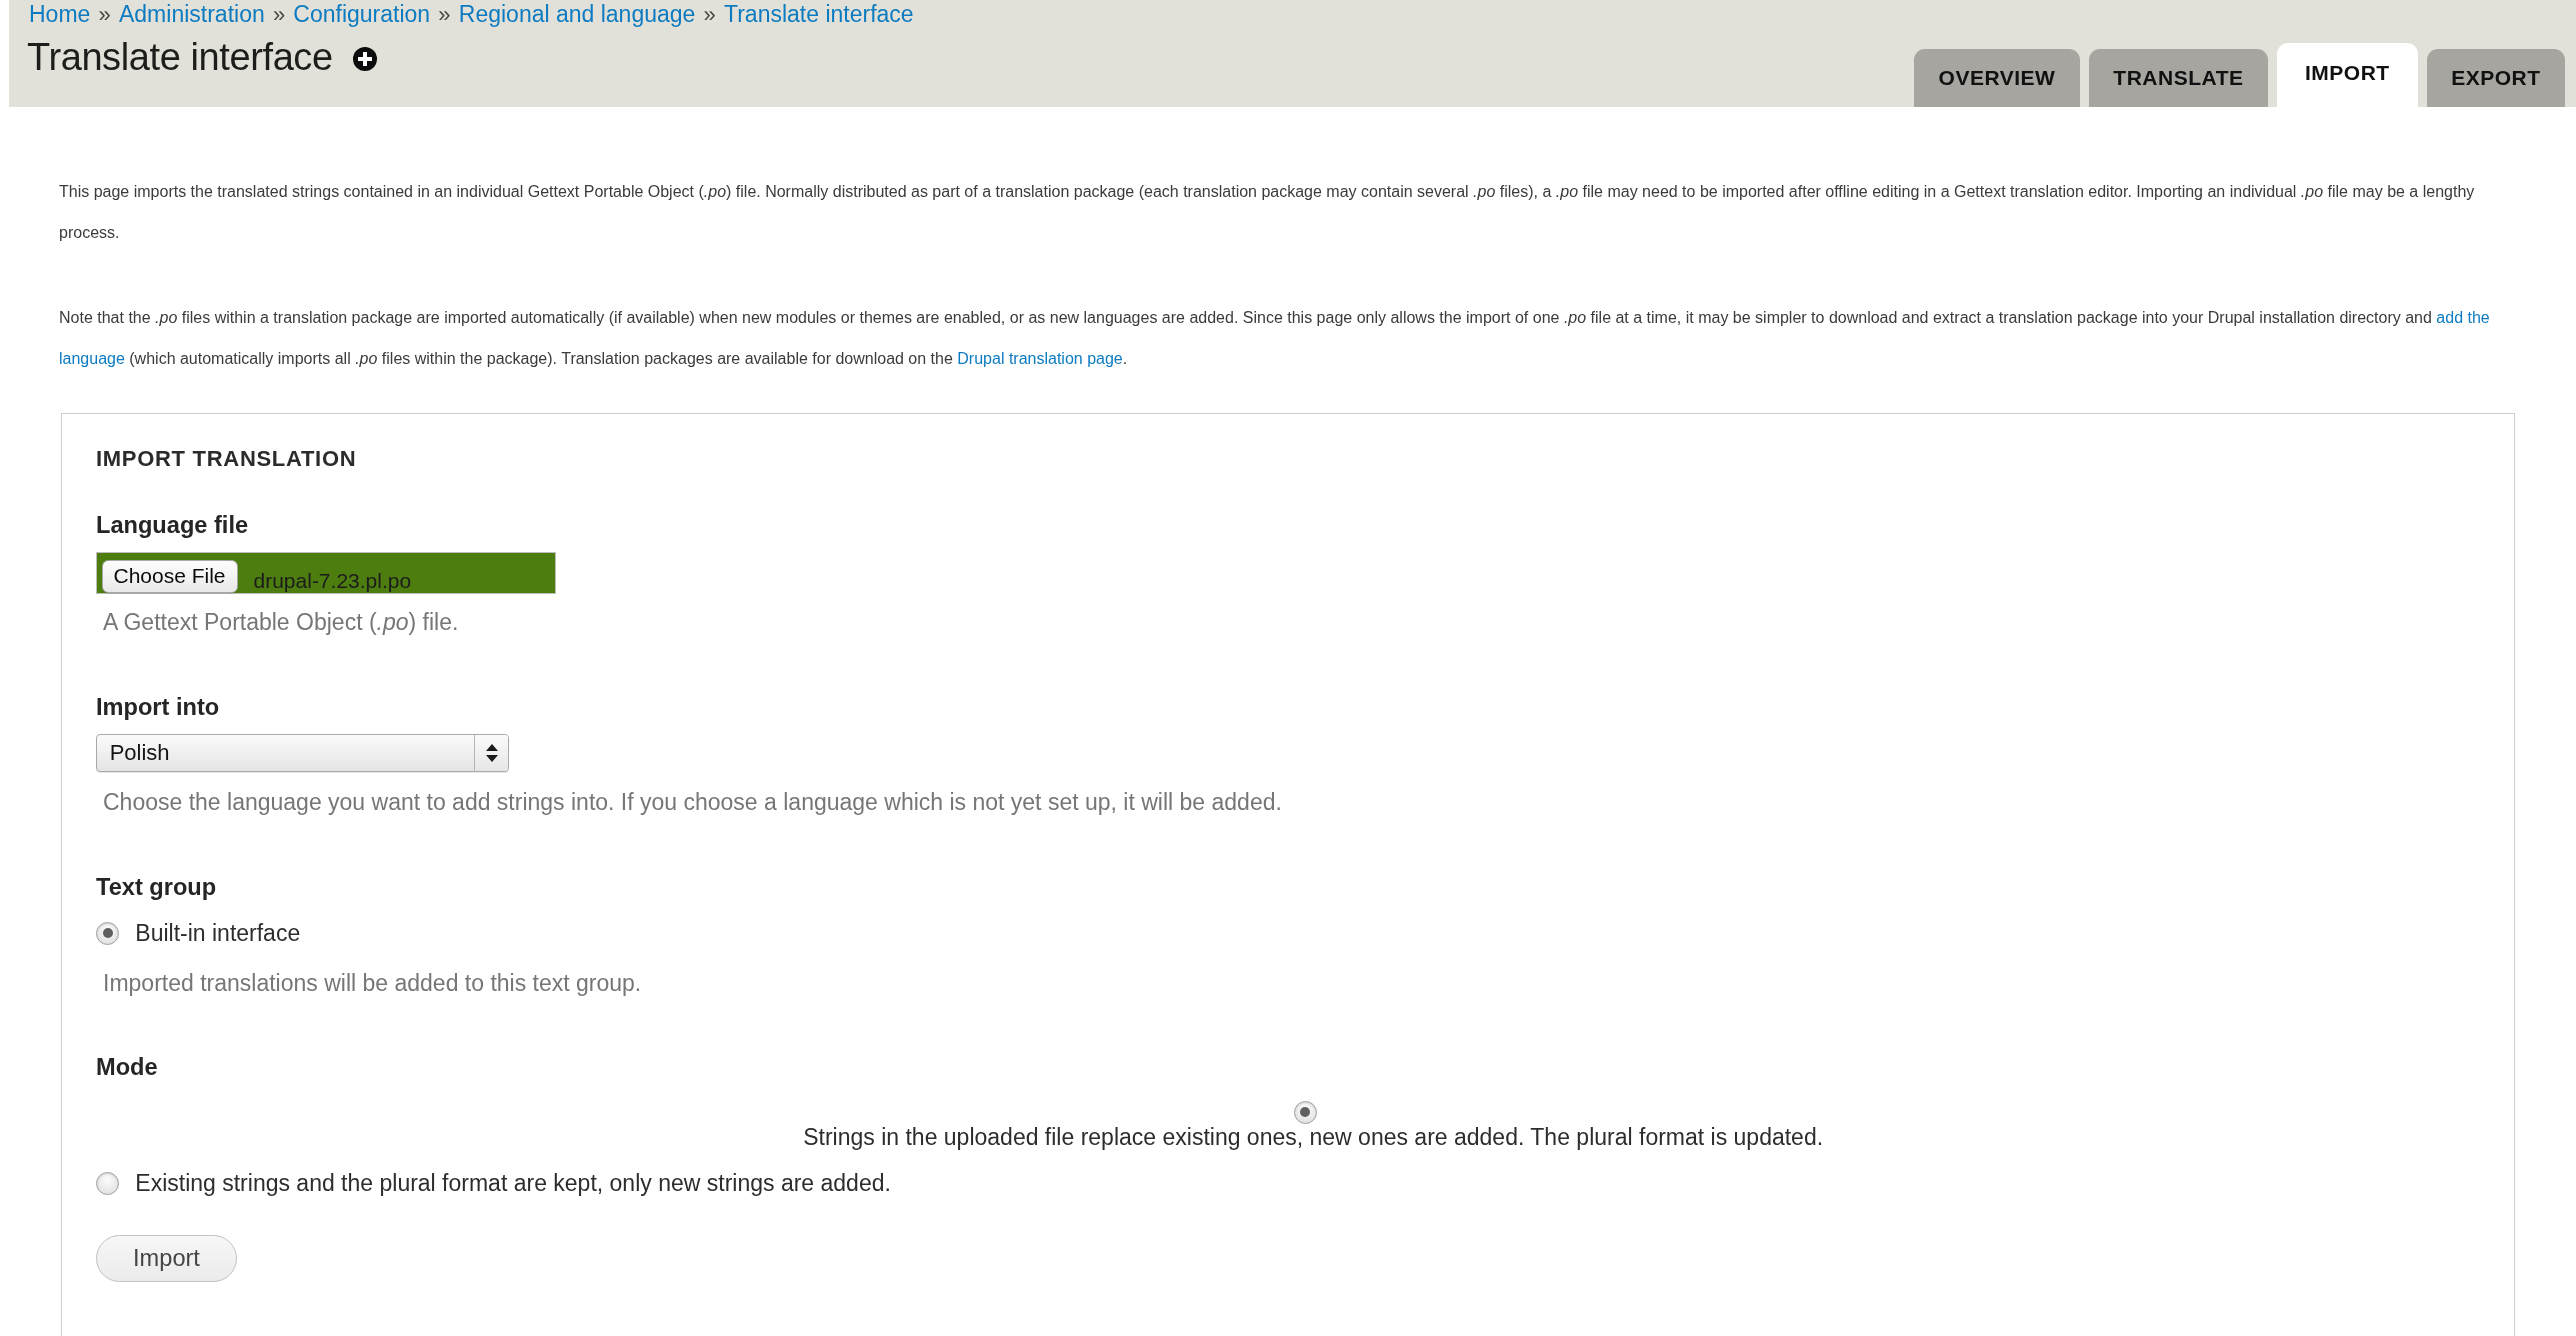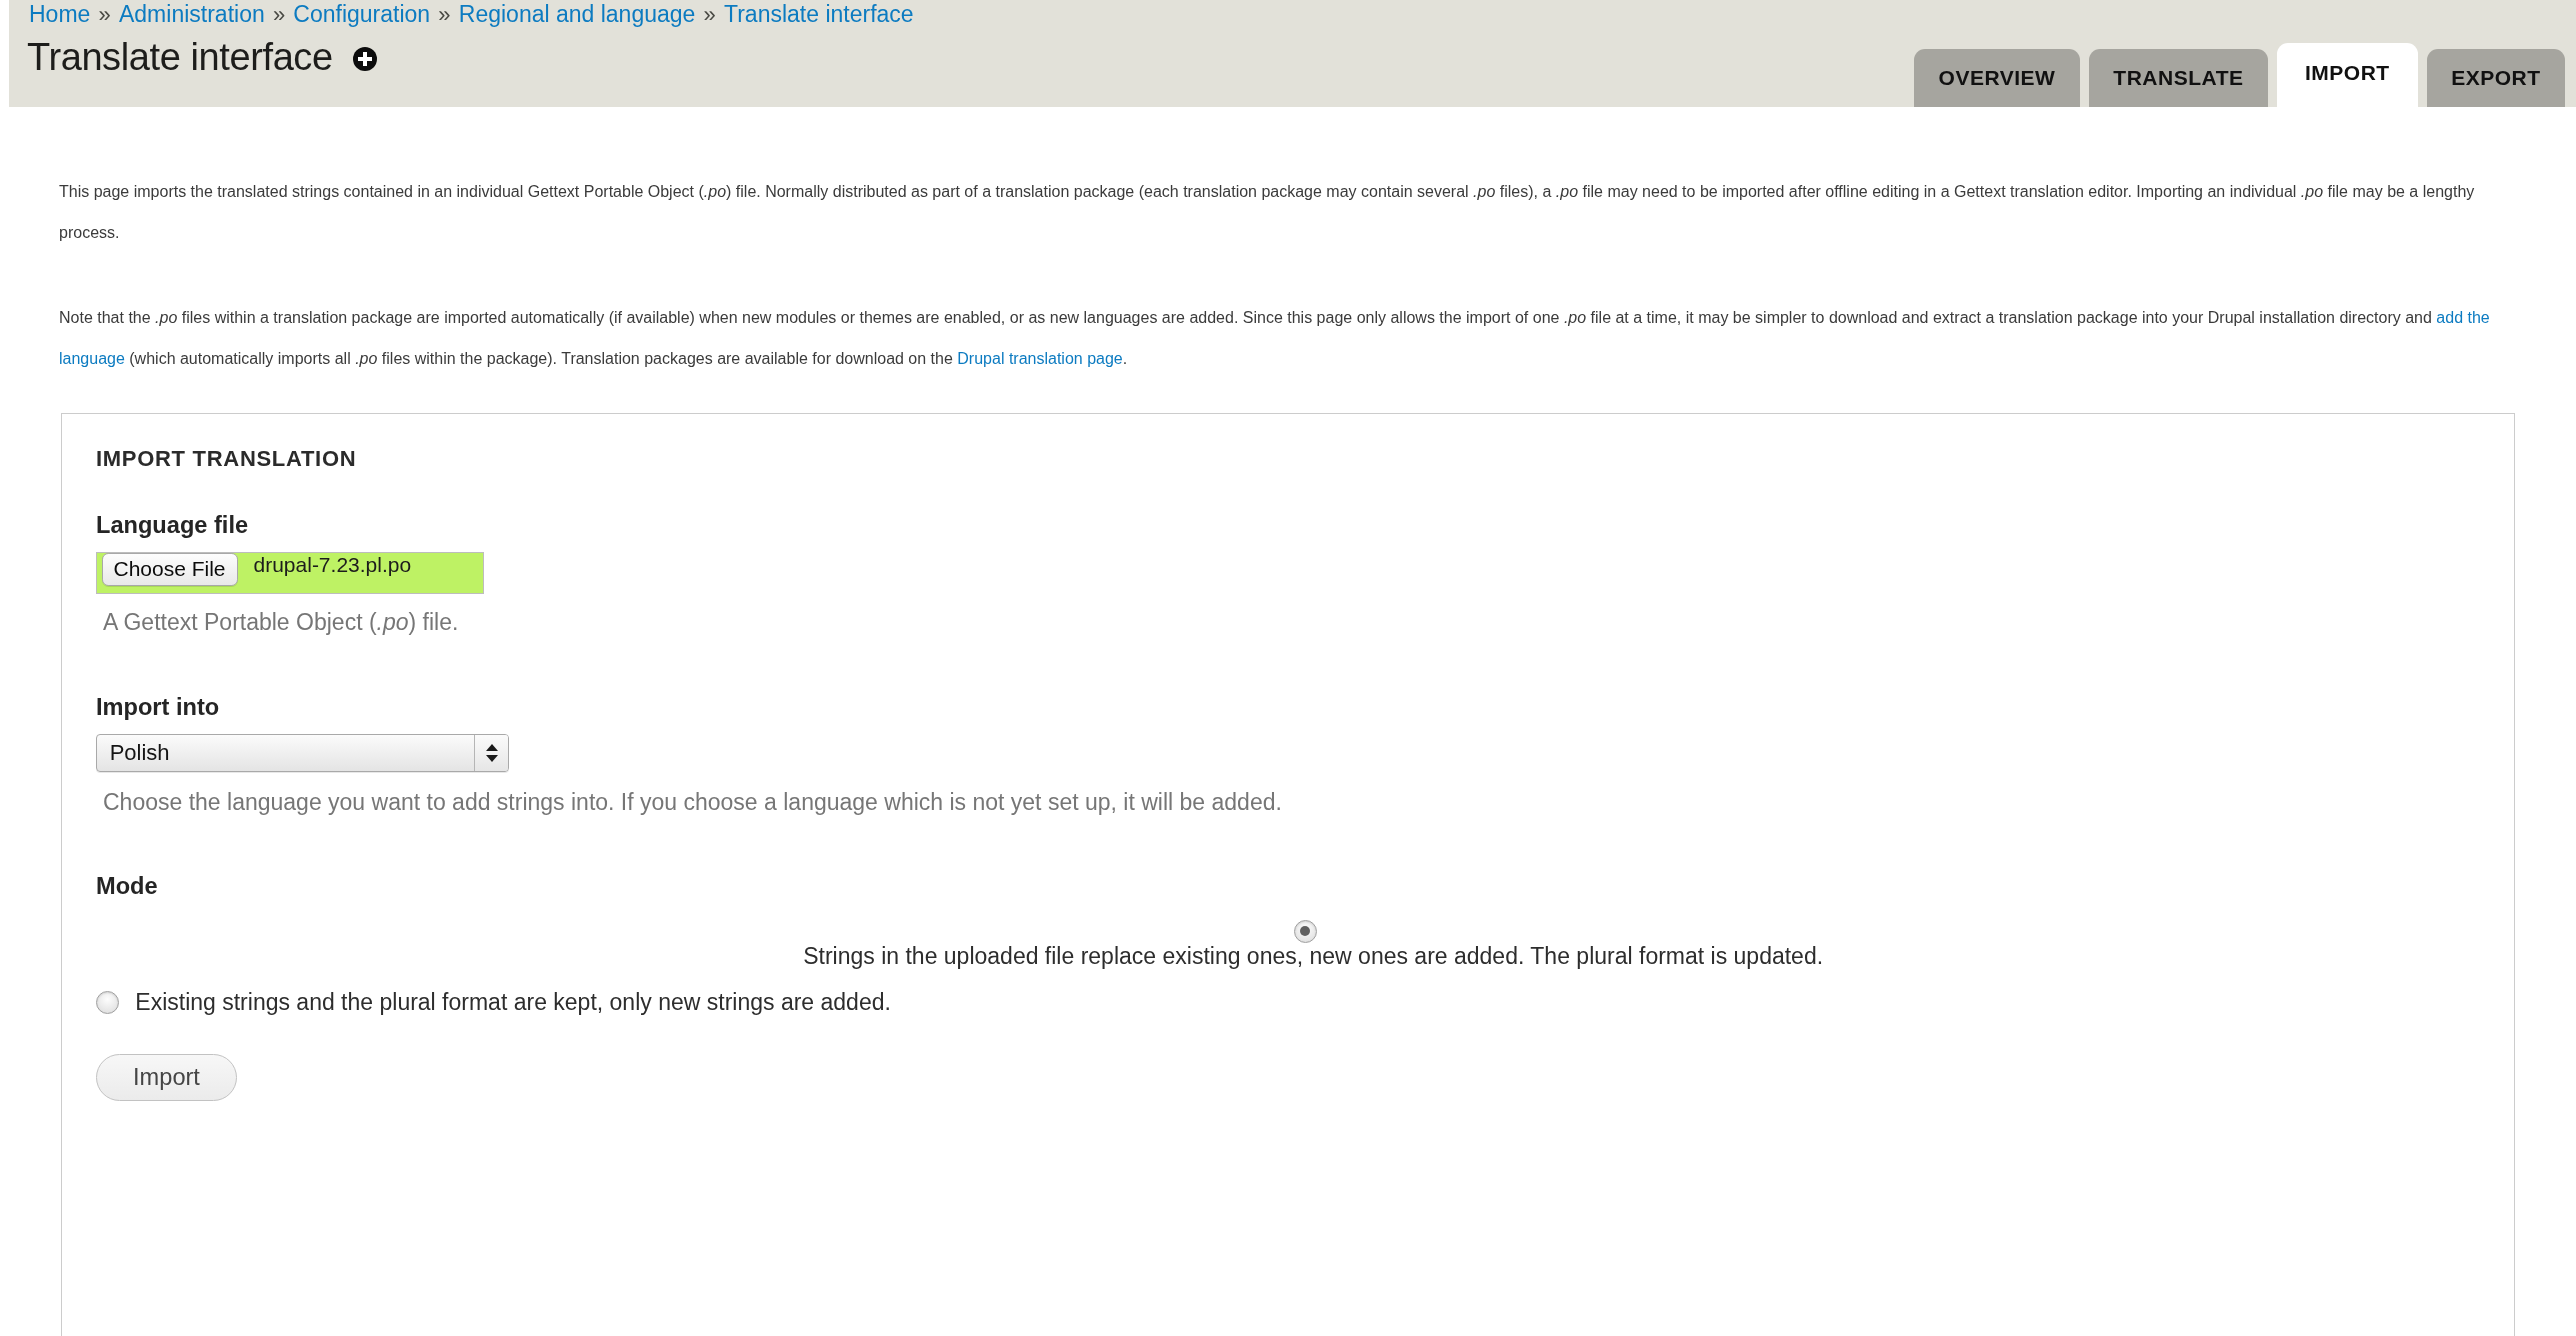--- a/index.html
+++ b/index.html
@@ -167,26 +167,26 @@
   .desc {
     font-size: 23px;
     color: #767676;
     margin: 7px;
     line-height: 33px;
   }
   .desc em { font-style: italic; }
 
   
   .file-input {
-    width: 388px;
+    width: 460px;
     height: 42px;
     border: 0.9px solid #bdbdbd;
-    background: #bef264;
-    display: flex;
-    align-items: flex-start;
+    background: #4d7c0f;
+    display: flex;
+    align-items: flex-end;
     padding: 0 4.5px;
   }
   .choose-file-btn {
     height: 33px;
     min-width: 136px;
     border: 0.9px solid #a8a8a8;
     border-radius: 6.3px;
     background: linear-gradient(#fdfdfd, #e9e9e9);
     box-shadow: 0 0.9px 0 rgba(0,0,0,0.10);
     font-size: 21px;
@@ -351,20 +351,28 @@
     <div class="select-wrap" style="margin-top:12.7px;">
       <span class="select-value">Polish</span>
       <span class="select-stepper">
         <span class="arrow-up"></span>
         <span class="arrow-down"></span>
       </span>
     </div>
     <p class="desc" style="margin-top:13.6px;">Choose the language you want to add strings into. If you choose a language which is not yet set up, it will be added.</p>
   </div>
 
+  <div class="field-block" style="margin-top:55px;">
+    <div class="field-label">Text group</div>
+    <div class="radio-row" style="margin-top:19px;">
+      <span class="radio checked"></span>
+      <span class="radio-label">Built-in interface</span>
+    </div>
+    <p class="desc" style="margin-top:20px;">Imported translations will be added to this text group.</p>
+  </div>
 
   <div class="field-block" style="margin-top:54px;">
     <div class="field-label">Mode</div>
     <div class="radio-row" style="margin-top:20px;flex-direction:column;">
       <span class="radio checked"></span>
       <span class="radio-label">Strings in the uploaded file replace existing ones, new ones are added. The plural format is updated.</span>
     </div>
     <div class="radio-row" style="margin-top:19px;">
       <span class="radio"></span>
       <span class="radio-label">Existing strings and the plural format are kept, only new strings are added.</span>

